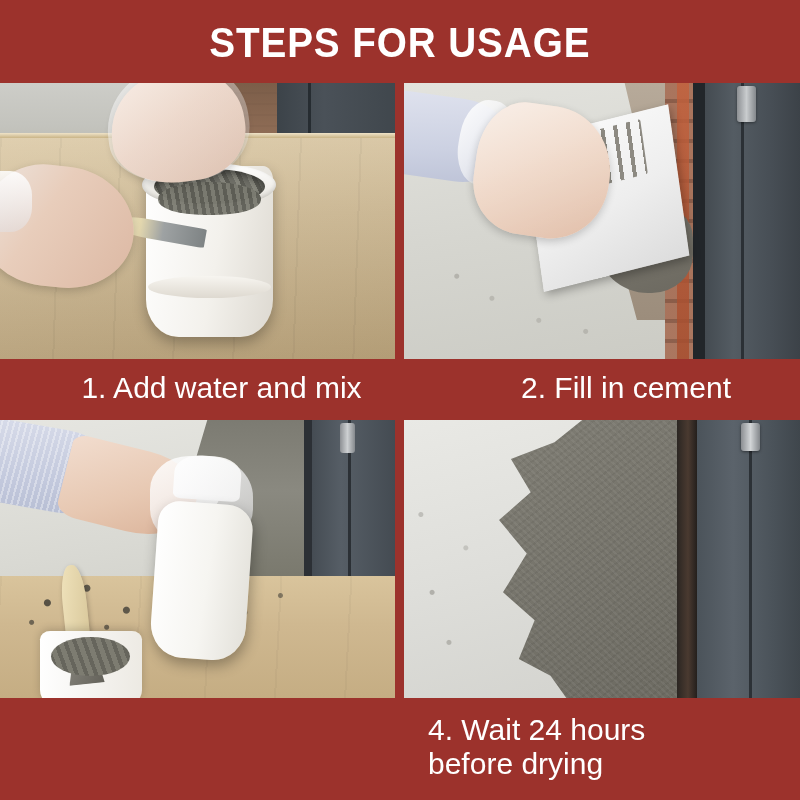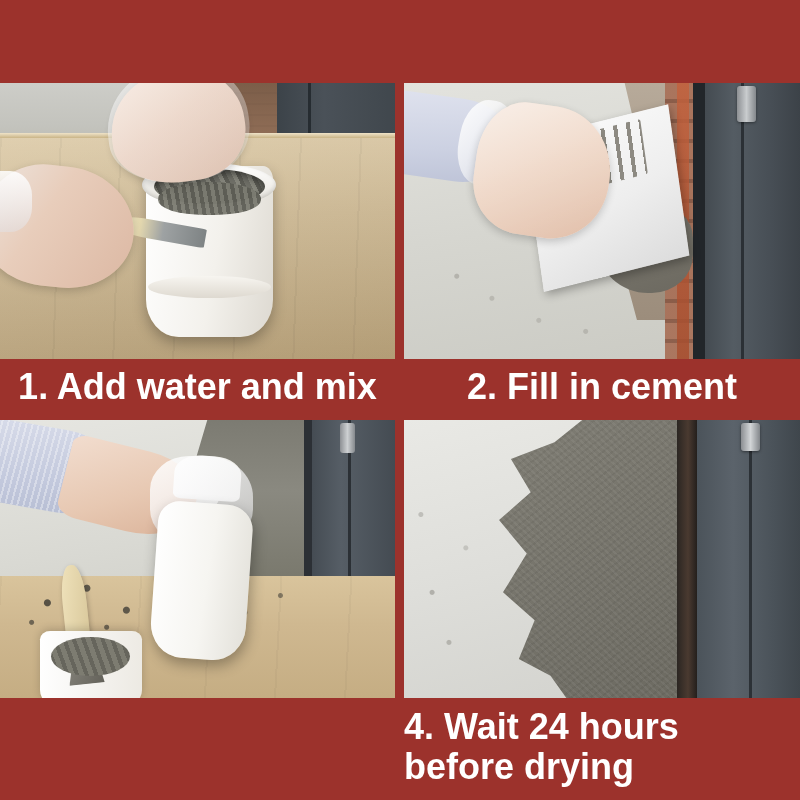--- a/index.html
+++ b/index.html
@@ -54,25 +54,26 @@
   .panel-1 { left: 0px;   top: 83px;  width: 395px; height: 276px; }
   .panel-2 { left: 404px; top: 83px;  width: 396px; height: 276px; }
   .panel-3 { left: 0px;   top: 420px; width: 395px; height: 278px; }
   .panel-4 { left: 404px; top: 420px; width: 396px; height: 278px; }
 
   
   .caption {
     position: absolute;
     color: #ffffff;
     font-family: "Liberation Sans", sans-serif;
-    font-weight: bold;
-    font-size: 36px;
+    font-weight: normal;
+    font-size: 30px;
     line-height: 1.12;
     text-align: center;
     white-space: pre-line;
+    margin-left: 24px;
   }
   .cap-1 { left: 0px;   top: 359px; width: 395px; height: 61px;
            display: flex; align-items: center; justify-content: center; }
   .cap-2 { left: 404px; top: 359px; width: 396px; height: 61px;
            display: flex; align-items: center; justify-content: center; }
   .cap-3 { left: 0px;   top: 698px; width: 395px; height: 102px;
            display: flex; align-items: center; justify-content: center; }
   .cap-4 { left: 404px; top: 698px; width: 396px; height: 102px;
            display: flex; align-items: center; justify-content: flex-start; }
   .cap-3 .cap-inner, .cap-4 .cap-inner { text-align: left; }
@@ -412,20 +413,23 @@
     border-radius:3px;
     background: linear-gradient(90deg,#8b8e92,#d2d5d7,#83878b);
     box-shadow: 0 1px 3px rgba(0,0,0,.45);
   }
 </style>
 </head>
 <body>
 
 <div id="poster">
 
+  <div class="title-bar">
+    <div class="title-text">STEPS FOR USAGE</div>
+  </div>
 
   <div class="panel panel-1">
     <div class="p1-wall"></div>
     <div class="p1-brick"></div>
     <div class="p1-door"></div>
     <div class="p1-doorline"></div>
     <div class="p1-board"></div>
     <div class="p1-board-edge"></div>
     <div class="p1-bucket"></div>
     <div class="p1-bucket-lip"></div>

